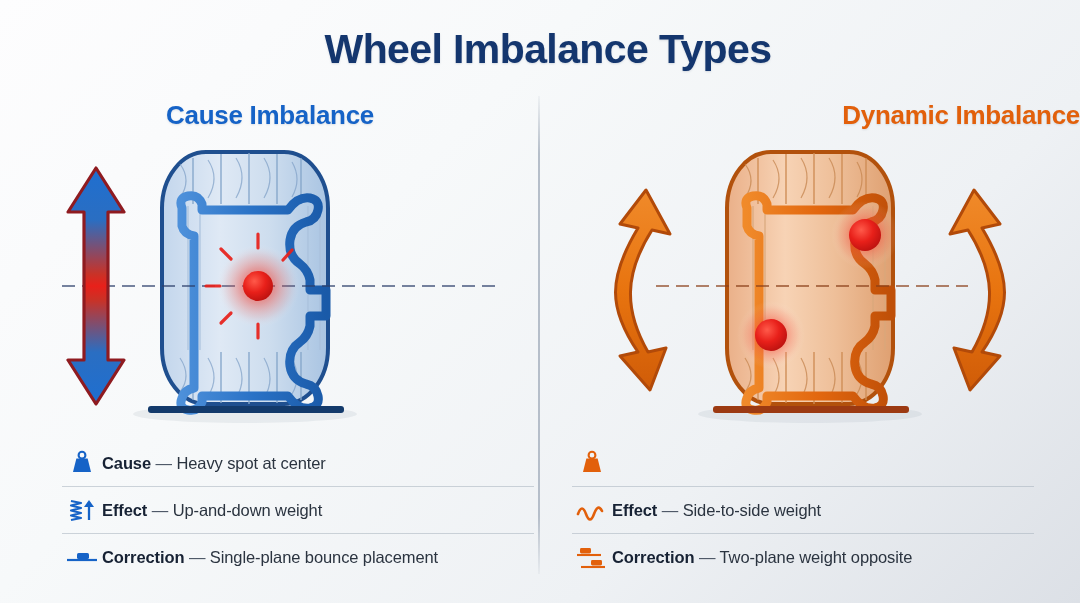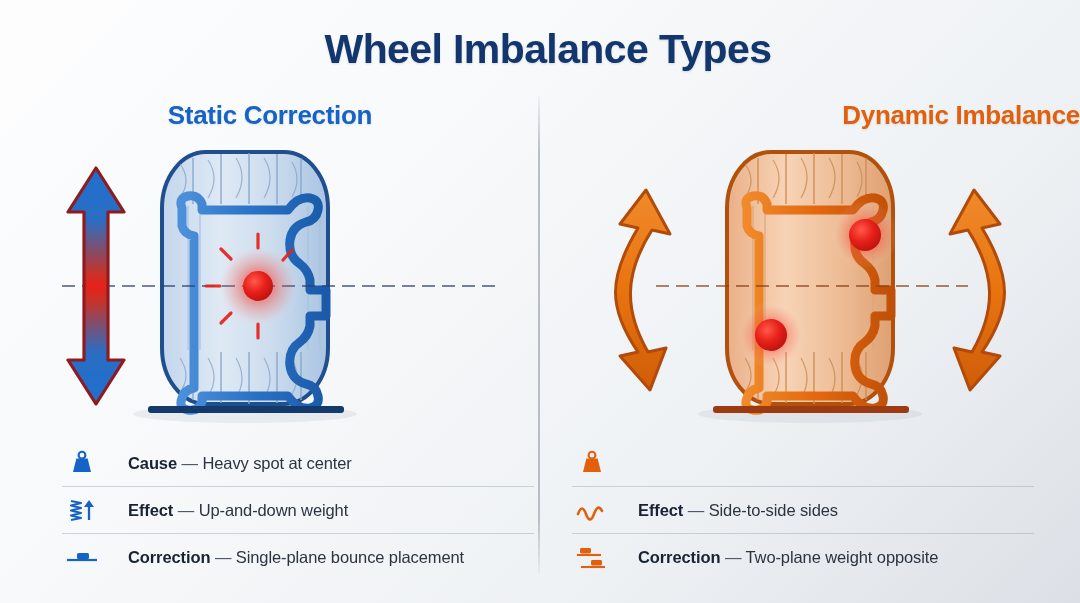--- a/index.html
+++ b/index.html
@@ -64,21 +64,20 @@
     top: 440px;
   }
   .legend-left  { left: 62px;  width: 472px; }
   .legend-right { left: 572px; width: 462px; }
 
   .legend-row {
     display: flex;
     align-items: center;
     height: 46px;
     border-bottom: 1px solid rgba(168,178,190,0.55);
-    gap: 26px;
   }
   .legend-row:last-child { border-bottom: none; }
 
   .legend-icon {
     width: 40px;
     min-width: 40px;
     height: 32px;
     display: flex;
     align-items: center;
     justify-content: center;
@@ -99,21 +98,21 @@
 </style>
 </head>
 <body>
 
 <div class="page">
 
   <div class="title">Wheel Imbalance Types</div>
 
   <div class="divider"></div>
 
-  <div class="panel-heading heading-left">Static Correction</div>
+  <div class="panel-heading heading-left">Cause Imbalance</div>
   <div class="panel-heading heading-right">Dynamic Imbalance</div>
 
   <div class="illus illus-left">
     <svg viewBox="0 0 500 296" xmlns="http://www.w3.org/2000/svg">
       <defs>
         <linearGradient id="tireBlue" x1="0" y1="0" x2="1" y2="0">
           <stop offset="0%" stop-color="#c3d6ec"></stop>
           <stop offset="35%" stop-color="#dfe9f5"></stop>
           <stop offset="65%" stop-color="#cdddee"></stop>
           <stop offset="100%" stop-color="#a9c4e2"></stop>
@@ -392,21 +391,21 @@
         </svg>
       </span>
     </div>
 
     <div class="legend-row">
       <span class="legend-icon">
         <svg width="34" height="26" viewBox="0 0 34 26">
           <path d="M3 17 q4 -11 8 0 q4 11 8 0 q4 -11 8 -3" fill="none" stroke="#e2600b" stroke-width="2.6" stroke-linecap="round" stroke-linejoin="round"></path>
         </svg>
       </span>
-      <span class="legend-text"><span class="lbl">Effect</span> <span class="dsh">—</span> <span>Side-to-side sides</span></span>
+      <span class="legend-text"><span class="lbl">Effect</span> <span class="dsh">—</span> <span>Side-to-side weight</span></span>
     </div>
 
     <div class="legend-row">
       <span class="legend-icon">
         <svg width="34" height="28" viewBox="0 0 34 28">
           <line x1="2" y1="12" x2="26" y2="12" stroke="#e2600b" stroke-width="2.1"></line>
           <rect x="5" y="5" width="11" height="5.4" rx="1.4" fill="#e2600b"></rect>
           <line x1="6" y1="24" x2="30" y2="24" stroke="#e2600b" stroke-width="2.1"></line>
           <rect x="16" y="17" width="11" height="5.4" rx="1.4" fill="#e2600b"></rect>
         </svg>

